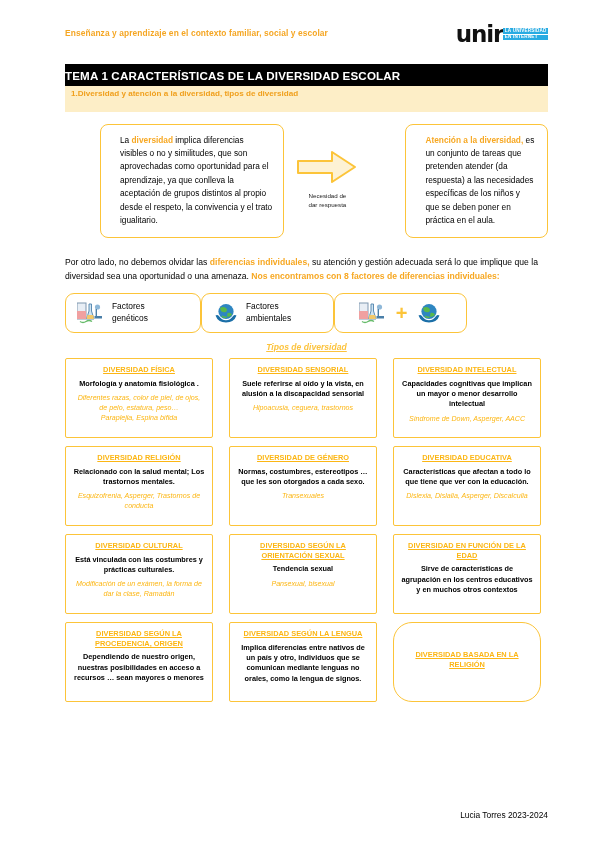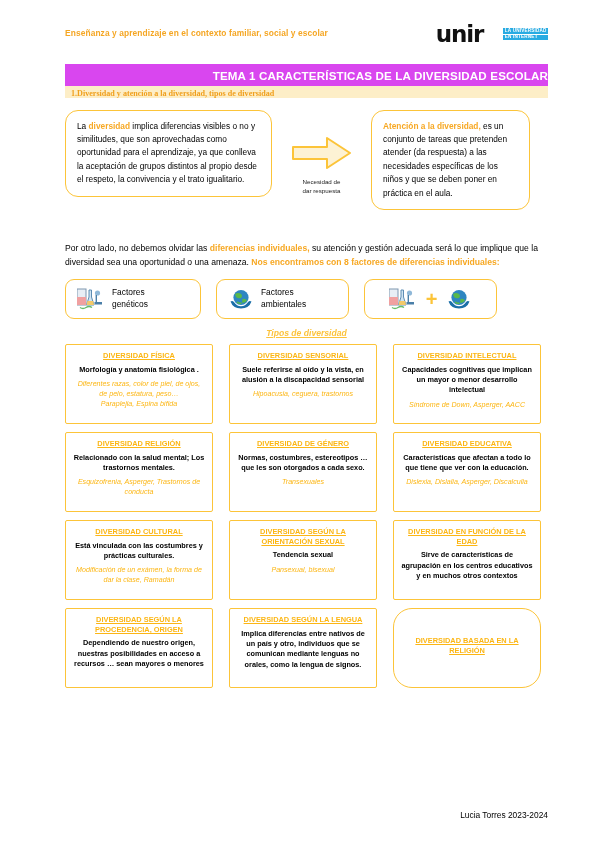--- a/index.html
+++ b/index.html
@@ -35,21 +35,21 @@
     font-size: 8.4px;
     color: #f5a623;
     font-weight: 600;
     letter-spacing: .1px;
     padding-top: 6px;
     white-space: nowrap;
   }
   .logo {
     display: flex;
     align-items: center;
-    gap: 20px;
+    gap: 0;
     padding-top: 1px;
   }
   .logo-mark {
     font-size: 23px;
     font-weight: 800;
     letter-spacing: -1.1px;
     color: #111111;
     line-height: 1;
     font-family: "DejaVu Sans", sans-serif;
   }
@@ -66,51 +66,51 @@
     font-weight: 700;
     letter-spacing: .2px;
     padding: .5px 1.5px;
     margin-bottom: .6px;
     white-space: nowrap;
   }
 
   
   .banner {
     margin-top: 8px;
-    background: #d946ef;
+    background: #000000;
     color: #ffffff;
-    text-align: right;
+    text-align: left;
     font-size: 11.6px;
     font-weight: 700;
     letter-spacing: .15px;
     padding: 4.5px 0 4px 0;
   }
   .subbanner {
     background: #fdeec7;
     color: #f0a01e;
     font-size: 8.1px;
     font-weight: 700;
-    padding: 3px 6px 0 6px;
-    font-family: Liberation Serif, serif;
+    padding: 3px 6px 14px 6px;
   }
 
   
   .def-row {
     display: flex;
     align-items: flex-start;
     margin-top: 12px;
     height: 118px;
   }
   .def-box {
     border: 1.3px solid #fcc439;
-    border-radius: 13px;
-    padding: 9px 11px 9px 11px;
+    border-radius: 8px;
+    padding: 9px 11px 9px 19px;
     font-size: 8.3px;
     line-height: 1.62;
     box-sizing: border-box;
+    margin-left: 35px;
   }
   .def-box.left  { width: 207px; }
   .def-box.right { width: 159px; }
   .hl { color: #f7a823; font-weight: 600; }
 
   .arrow-cell {
     width: 99px;
     display: flex;
     flex-direction: column;
     align-items: center;
@@ -130,21 +130,20 @@
   .para {
     margin-top: 13px;
     font-size: 8.6px;
     line-height: 1.72;
   }
 
   
   .factors {
     display: flex;
     margin-top: 9px;
-    gap: 15px;
     align-items: center;
   }
   .factor-box {
     border: 1.4px solid #fcc439;
     border-radius: 9px;
     height: 40px;
     display: flex;
     align-items: center;
     gap: 7px;
     padding: 0 11px;

